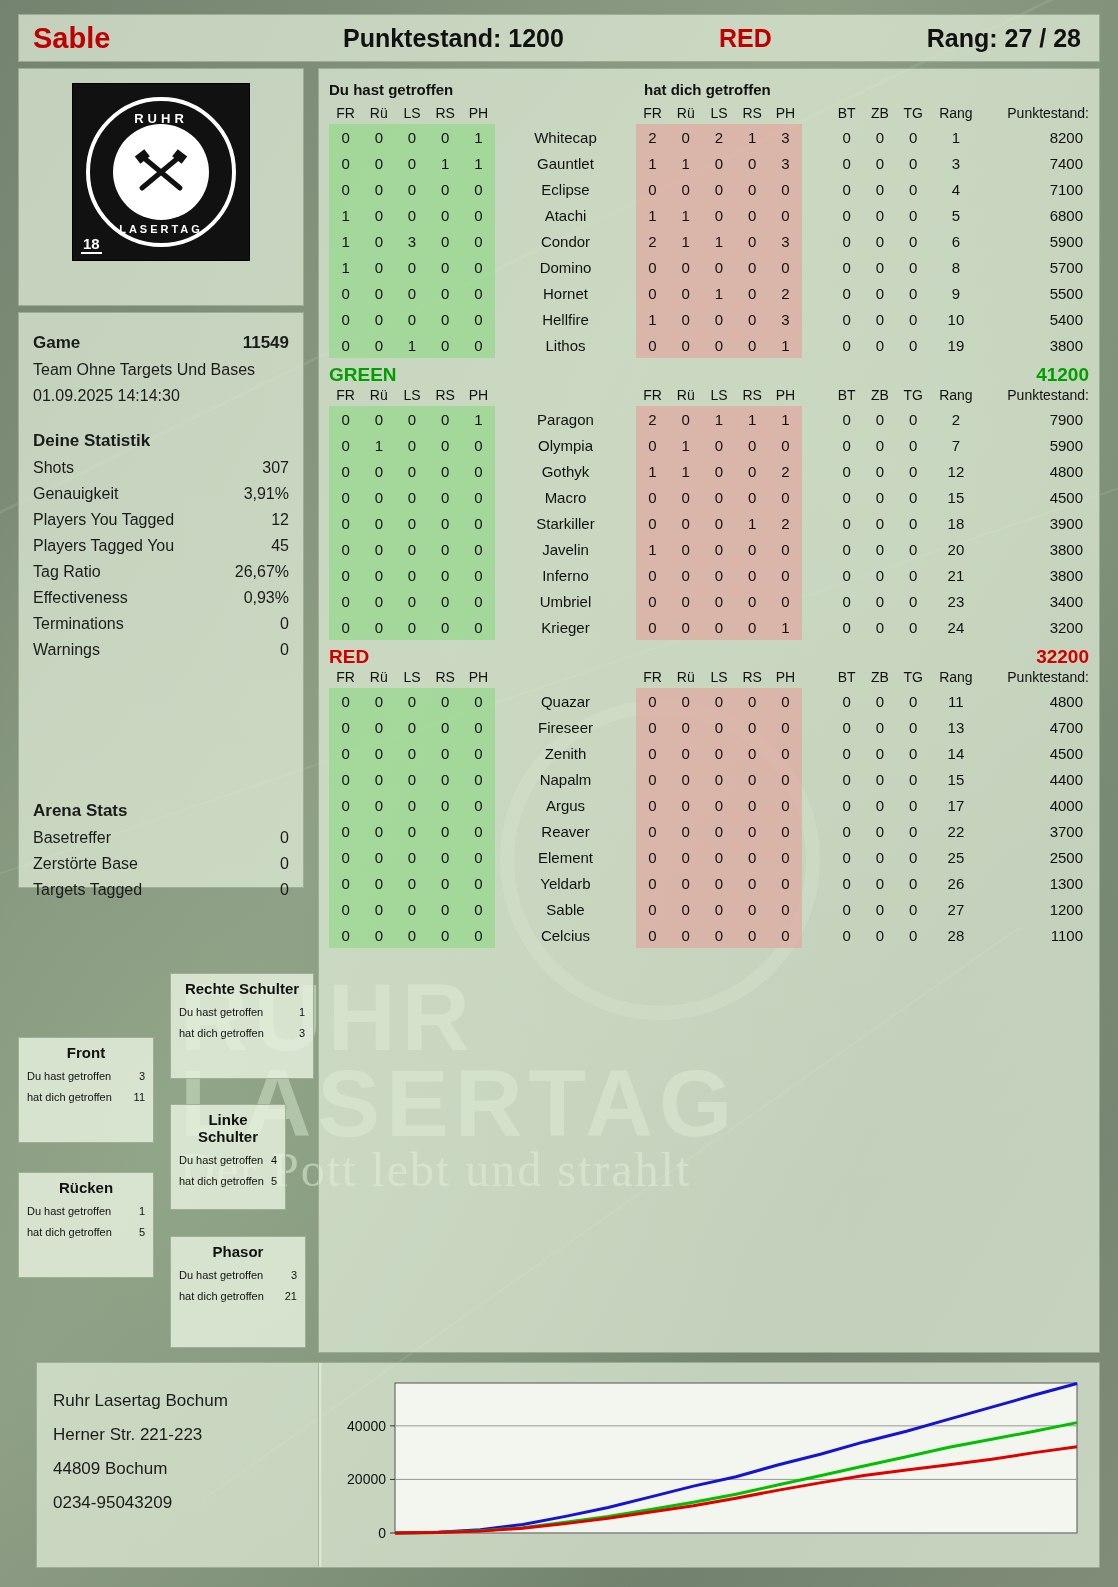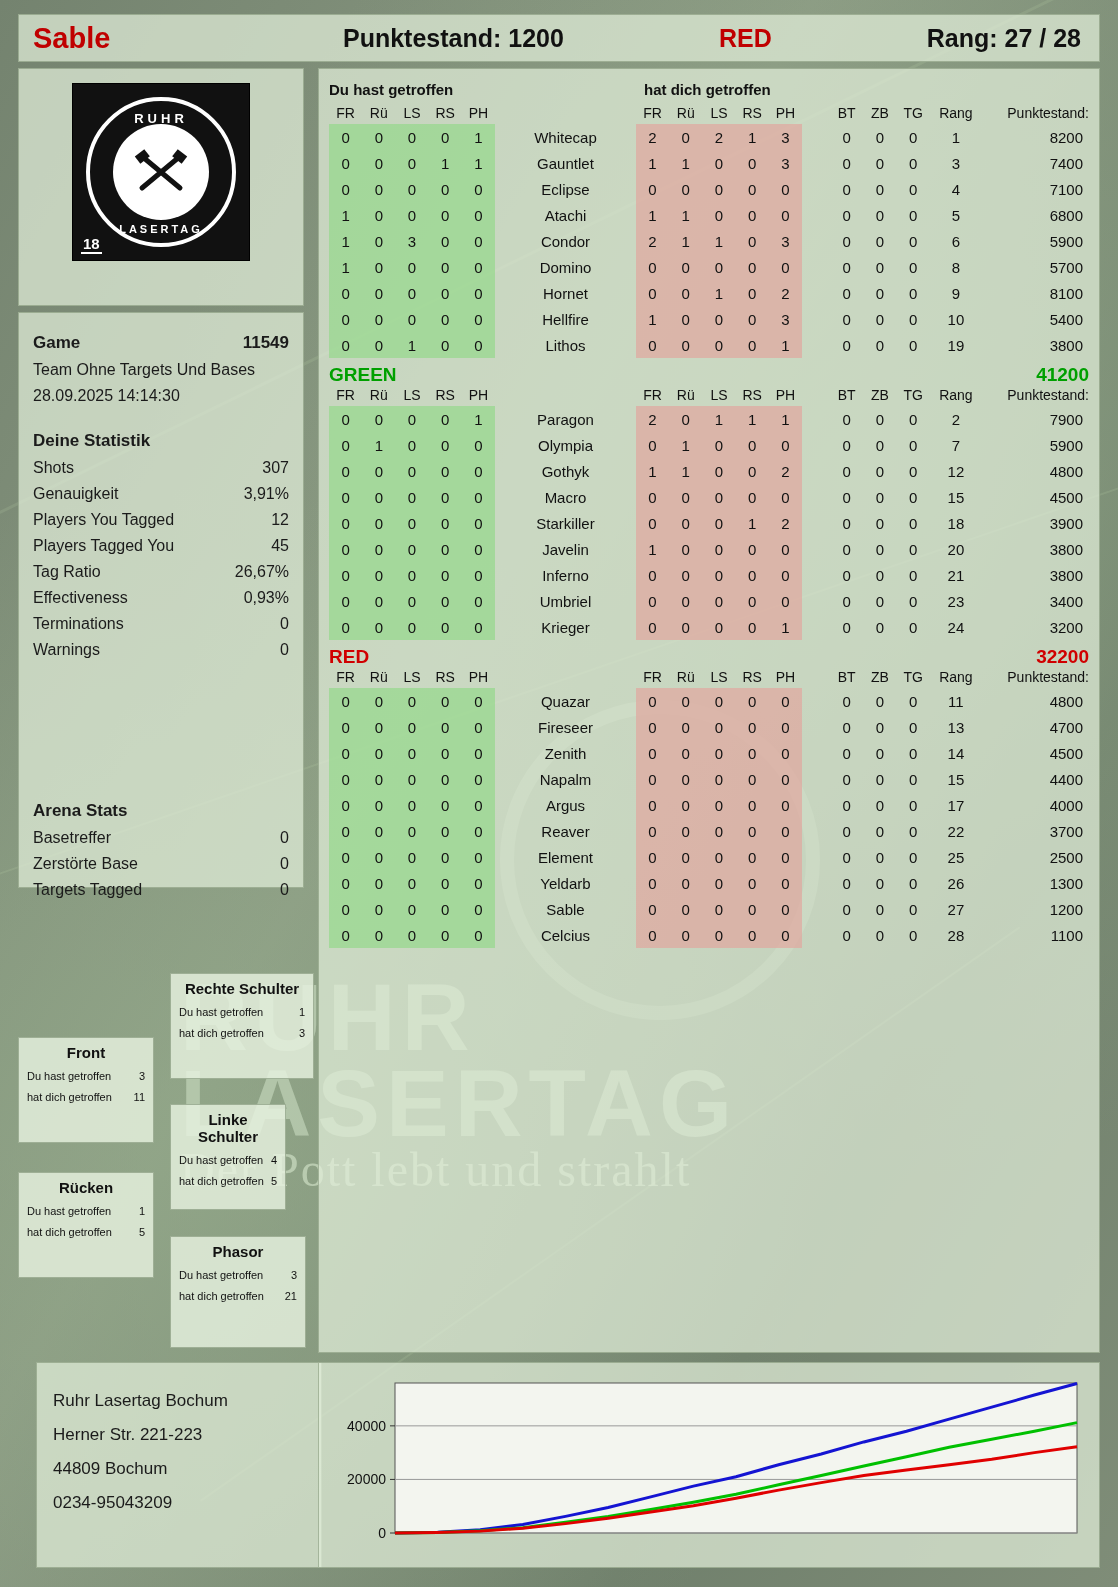--- a/index.html
+++ b/index.html
@@ -189,21 +189,21 @@
     <div class="logo-18">18</div>
   </div>
 </div>
 
 <div id="game-panel" class="panel">
   <div class="row">
     <span class="sec-title">Game</span>
     <span class="sec-title">11549</span>
   </div>
   <div class="plain">Team Ohne Targets Und Bases</div>
-  <div class="plain">28.09.2025 14:14:30</div>
+  <div class="plain">01.09.2025 14:14:30</div>
   <div class="spacer"></div>
   <div class="sec-title">Deine Statistik</div>
   <div class="row">
       <span>Shots</span>
       <span>307</span>
     </div>
   <div class="row">
       <span>Genauigkeit</span>
       <span>3,91%</span>
     </div>
@@ -462,21 +462,21 @@
             <td class="c-them">0</td>
             <td class="c-them">0</td>
             <td class="c-them">1</td>
             <td class="c-them">0</td>
             <td class="c-them">2</td>
             <td class="c-gap"></td>
             <td class="c-plain">0</td>
             <td class="c-plain">0</td>
             <td class="c-plain">0</td>
             <td class="c-rank">9</td>
-            <td class="c-pts">8100</td>
+            <td class="c-pts">5500</td>
           </tr>
           <tr class="prow">
             <td class="c-you">0</td>
             <td class="c-you">0</td>
             <td class="c-you">0</td>
             <td class="c-you">0</td>
             <td class="c-you">0</td>
             <td class="c-name">Hellfire</td>
             <td class="c-them">1</td>
             <td class="c-them">0</td>

